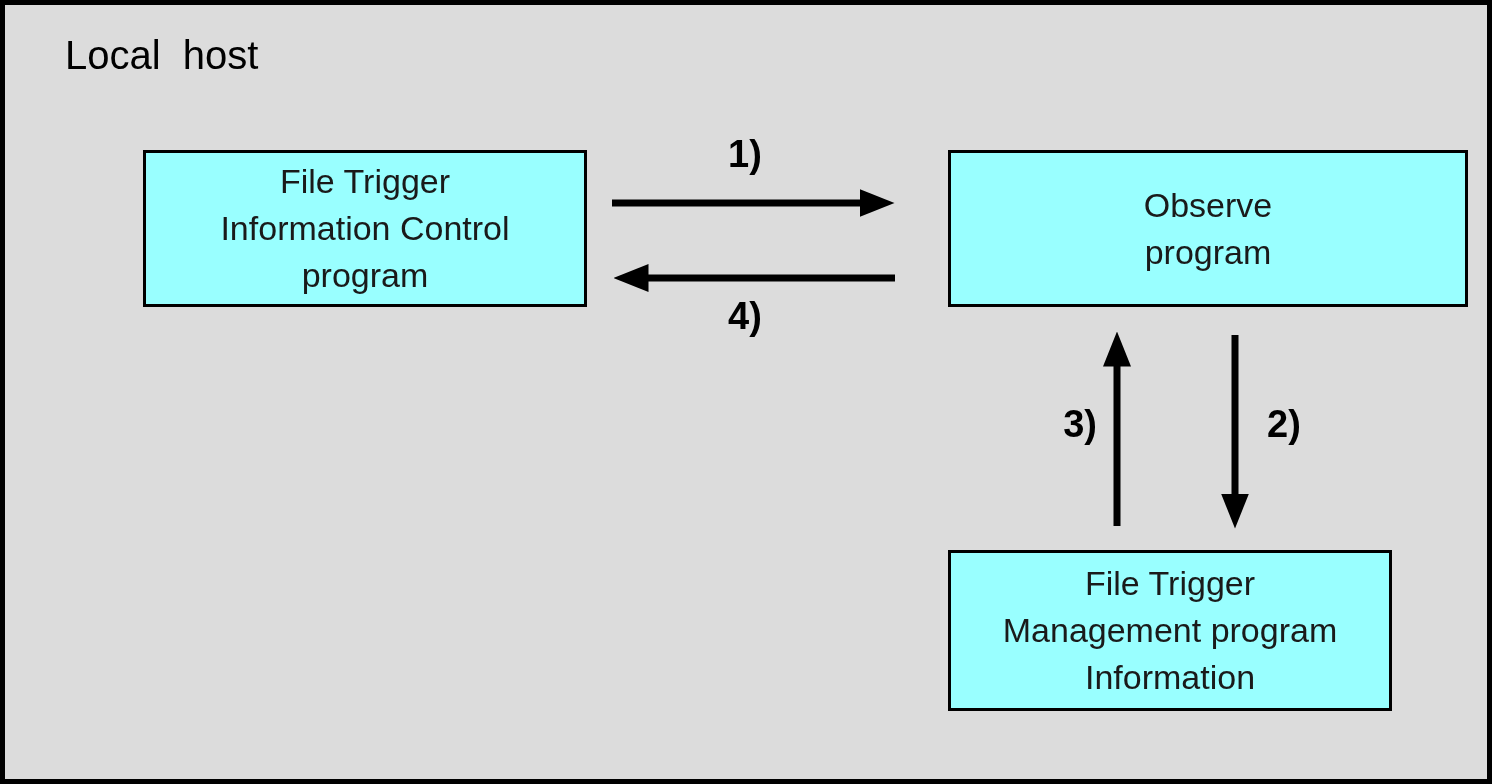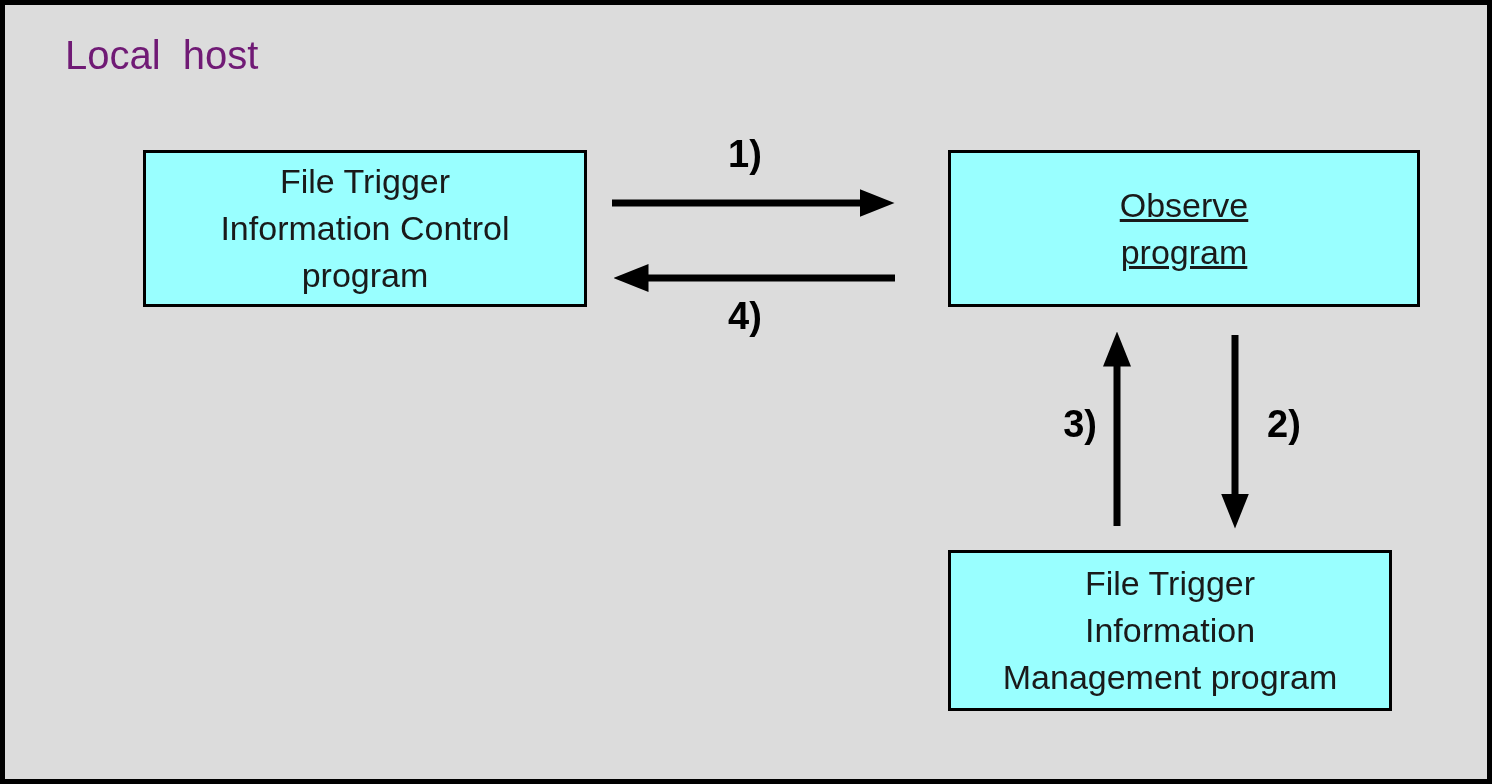--- a/index.html
+++ b/index.html
@@ -15,39 +15,39 @@
     box-sizing: border-box;
     background: #dcdcdc;
     border: 5px solid #000000;
     overflow: hidden;
   }
   .diagram-title {
     position: absolute;
     left: 60px;
     top: 28px;
     font-size: 40px;
-    color: #701a75;
+    color: #000000;
     white-space: pre;
   }
   .node {
     position: absolute;
     box-sizing: border-box;
     background: #99ffff;
     border: 3px solid #000000;
     display: flex;
     flex-direction: column;
     align-items: center;
     justify-content: center;
     text-align: center;
     color: #1a1a1a;
     font-size: 34px;
     line-height: 1.38;
   }
   .node-control     { left: 138px; top: 145px; width: 444px; height: 157px; }
-  .node-observe     { left: 943px; top: 145px; width: 472px; height: 157px; text-decoration: underline; }
+  .node-observe     { left: 943px; top: 145px; width: 520px; height: 157px; }
   .node-management  { left: 943px; top: 545px; width: 444px; height: 161px; }
 
   .arrows-layer {
     position: absolute;
     left: 0; top: 0;
     width: 1492px;
     height: 784px;
     pointer-events: none;
   }
   .arrow-label {
@@ -74,22 +74,22 @@
     <span>program</span>
   </div>
 
   <div class="node node-observe">
     <span>Observe</span>
     <span>program</span>
   </div>
 
   <div class="node node-management">
     <span>File Trigger</span>
+    <span>Management program</span>
     <span>Information</span>
-    <span>Management program</span>
   </div>
 
   <svg class="arrows-layer" viewBox="0 0 1492 784" xmlns="http://www.w3.org/2000/svg">
     <defs>
       <marker id="arrowhead" viewBox="0 0 5 4" refX="0.5" refY="2" markerWidth="5" markerHeight="4" orient="auto">
         <path d="M0,0 L5,2 L0,4 Z" fill="#000000"></path>
       </marker>
     </defs>
     <line x1="607" y1="198" x2="858" y2="198" stroke="#000000" stroke-width="7" marker-end="url(#arrowhead)"></line>
     <line x1="890" y1="273" x2="640" y2="273" stroke="#000000" stroke-width="7" marker-end="url(#arrowhead)"></line>

